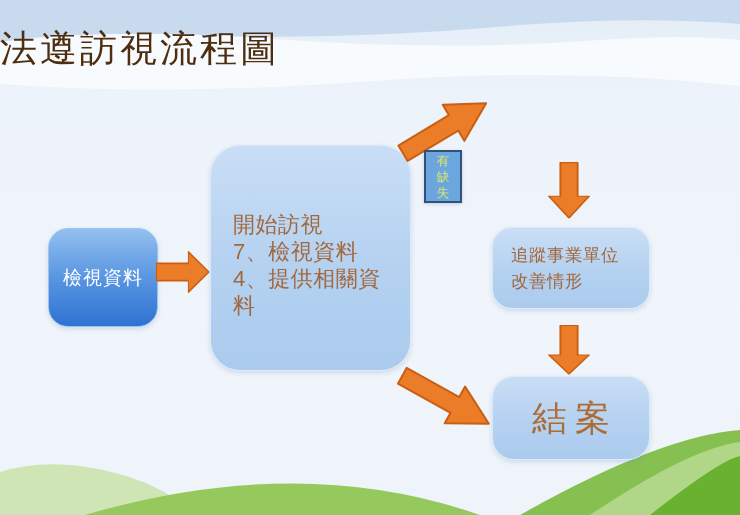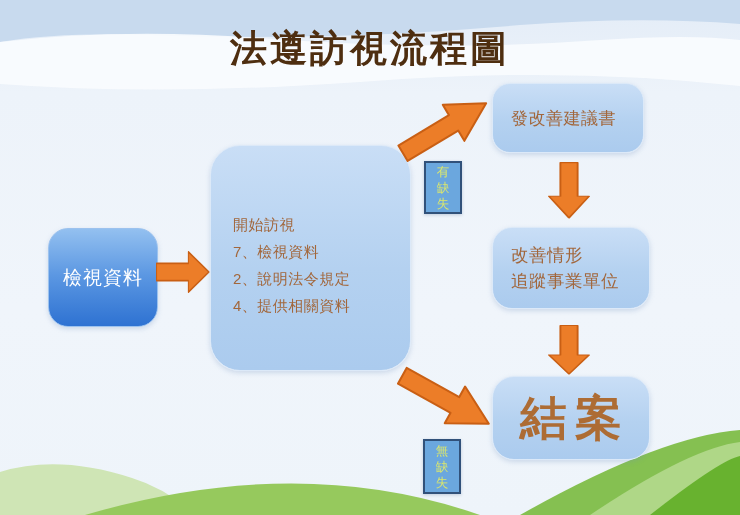--- a/index.html
+++ b/index.html
@@ -10,21 +10,21 @@
     position:relative; width:740px; height:515px;
     background:linear-gradient(180deg,#e3ecf7 0%, #edf3fa 18%, #f0f5fb 60%, #eef4fa 100%);
     overflow:hidden;
   }
   svg.bg{ position:absolute; left:0; display:block; }
   svg.sky{ top:0; }
   svg.hills{ bottom:0; }
 
   .title{
     position:absolute; top:24px; left:0; width:740px;
-    text-align:center; font-size:37px; font-weight:bold;
+    font-size:37px; font-weight:normal;
     color:#4e2e10; letter-spacing:3px;
   }
 
   .box{
     position:absolute;
     background:linear-gradient(180deg,#c9def6 0%, #b4d1f0 55%, #abcbee 100%);
     border:1px solid #dcE9f8;
     box-shadow:0 2px 5px rgba(110,145,190,.28);
     color:#a2673c;
     display:flex; align-items:center;
@@ -32,34 +32,33 @@
   .box-notify{
     left:48px; top:228px; width:110px; height:99px; border-radius:20px;
     background:linear-gradient(180deg,#93c0f0 0%, #5b97e2 48%, #2e72d2 100%);
     border:1px solid #9cc2ee;
     color:#ffffff; font-size:19px; justify-content:center; letter-spacing:1px;
   }
   .box-visit{
     left:210px; top:145px; width:201px; height:226px; border-radius:30px;
     padding:14px 10px 0 22px;
   }
-  .visit-text{ font-size:15px; line-height:27px; letter-spacing:.5px; }
+  .visit-text{ font-size:22px; line-height:27px; letter-spacing:.5px; }
   .box-suggestion{
     left:492px; top:83px; width:152px; height:70px; border-radius:18px;
     padding-left:18px; font-size:17px; letter-spacing:.5px;
   }
   .box-track{
     left:492px; top:227px; width:158px; height:82px; border-radius:20px;
     padding-left:18px; font-size:17.5px; line-height:26px; letter-spacing:.5px;
   }
   .box-close{
     left:492px; top:376px; width:158px; height:84px; border-radius:22px;
-    justify-content:center; font-size:47px; letter-spacing:8px; color:#ad6c34;
+    justify-content:center; font-size:35px; letter-spacing:8px; color:#ad6c34;
     padding-left:8px;
-    font-weight:bold;
   }
 
   .arrow{ position:absolute; overflow:visible; }
   .arrow polygon{ fill:#ec7d28; stroke:#c95f14; stroke-width:2; stroke-linejoin:round; }
   .arrow-h     { left:156px; top:250px; width:54px;  height:44px; }
   .arrow-diagup{ left:395px; top:105px; width:100px; height:46px; transform:rotate(-31deg); }
   .arrow-down1 { left:547px; top:162px; width:44px;  height:57px; }
   .arrow-down2 { left:547px; top:325px; width:44px;  height:50px; }
   .arrow-diagdn{ left:395px; top:377px; width:102px; height:46px; transform:rotate(29deg); }
 
@@ -67,21 +66,21 @@
     position:absolute; width:38px;
     background:#6ba7de; border:2px solid #31517a;
     display:flex; justify-content:center; align-items:center;
     box-shadow:0 1px 3px rgba(80,110,150,.3);
   }
   .branch-label span{
     display:inline-block; width:14px; text-align:center;
     font-size:12.5px; line-height:16px; color:#dce76c;
     word-wrap:break-word; word-break:break-all;
   }
-  .label-defect   { left:424px; top:161px; height:53px; }
+  .label-defect   { left:424px; top:150px; height:53px; }
   .label-nodefect { left:423px; top:439px; height:55px; }
 </style>
 </head>
 <body>
 
 <div class="stage">
 
   <svg class="bg sky" width="740" height="120" viewBox="0 0 740 120">
     <path d="M0,0 H740 V24 Q640,16 520,25 Q330,42 150,35 Q60,32 0,42 Z" fill="#c8daee"></path>
     <path d="M0,42 Q120,28 260,38 Q440,52 600,40 Q690,34 740,40 L740,86 Q560,66 360,82 Q160,96 0,84 Z" fill="#fafcfe" opacity="0.9"></path>
@@ -102,57 +101,50 @@
   </div>
 
   <svg class="arrow arrow-h" viewBox="0 0 100 46" preserveAspectRatio="none">
     <polygon points="1,14 60,14 60,2 98,23 60,44 60,32 1,32"></polygon>
   </svg>
 
   <div class="box box-visit">
     <div class="visit-text">
       <div>開始訪視</div>
       <div>7、檢視資料</div>
-      <div>2、說明法令規定</div>
       <div>4、提供相關資料</div>
     </div>
   </div>
 
   <svg class="arrow arrow-diagup" viewBox="0 0 100 46" preserveAspectRatio="none">
     <polygon points="1,14 60,14 60,2 98,23 60,44 60,32 1,32"></polygon>
   </svg>
 
   <div class="branch-label label-defect">
     <span>有缺失</span>
   </div>
 
-  <div class="box box-suggestion">
-    <span>發改善建議書</span>
-  </div>
 
   <svg class="arrow arrow-down1" viewBox="0 0 46 100" preserveAspectRatio="none">
     <polygon points="14,1 32,1 32,60 44,60 23,98 2,60 14,60"></polygon>
   </svg>
 
   <div class="box box-track">
     <div>
+      <div>追蹤事業單位</div>
       <div>改善情形</div>
-      <div>追蹤事業單位</div>
     </div>
   </div>
 
   <svg class="arrow arrow-down2" viewBox="0 0 46 100" preserveAspectRatio="none">
     <polygon points="14,1 32,1 32,60 44,60 23,98 2,60 14,60"></polygon>
   </svg>
 
   <div class="box box-close">
     <span>結案</span>
   </div>
 
   <svg class="arrow arrow-diagdn" viewBox="0 0 100 46" preserveAspectRatio="none">
     <polygon points="1,14 60,14 60,2 98,23 60,44 60,32 1,32"></polygon>
   </svg>
 
-  <div class="branch-label label-nodefect">
-    <span>無缺失</span>
-  </div>
 
 </div>
 
 </body></html>

